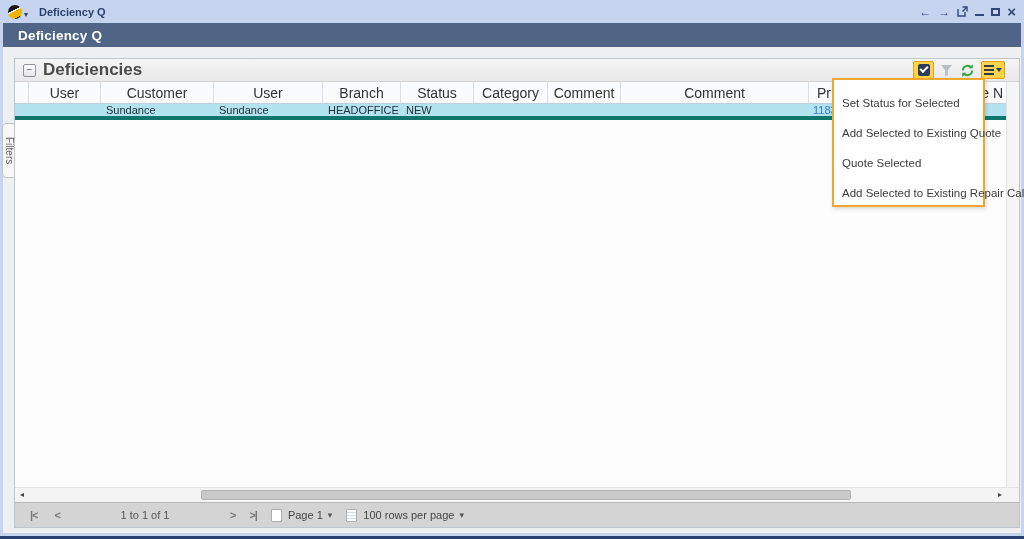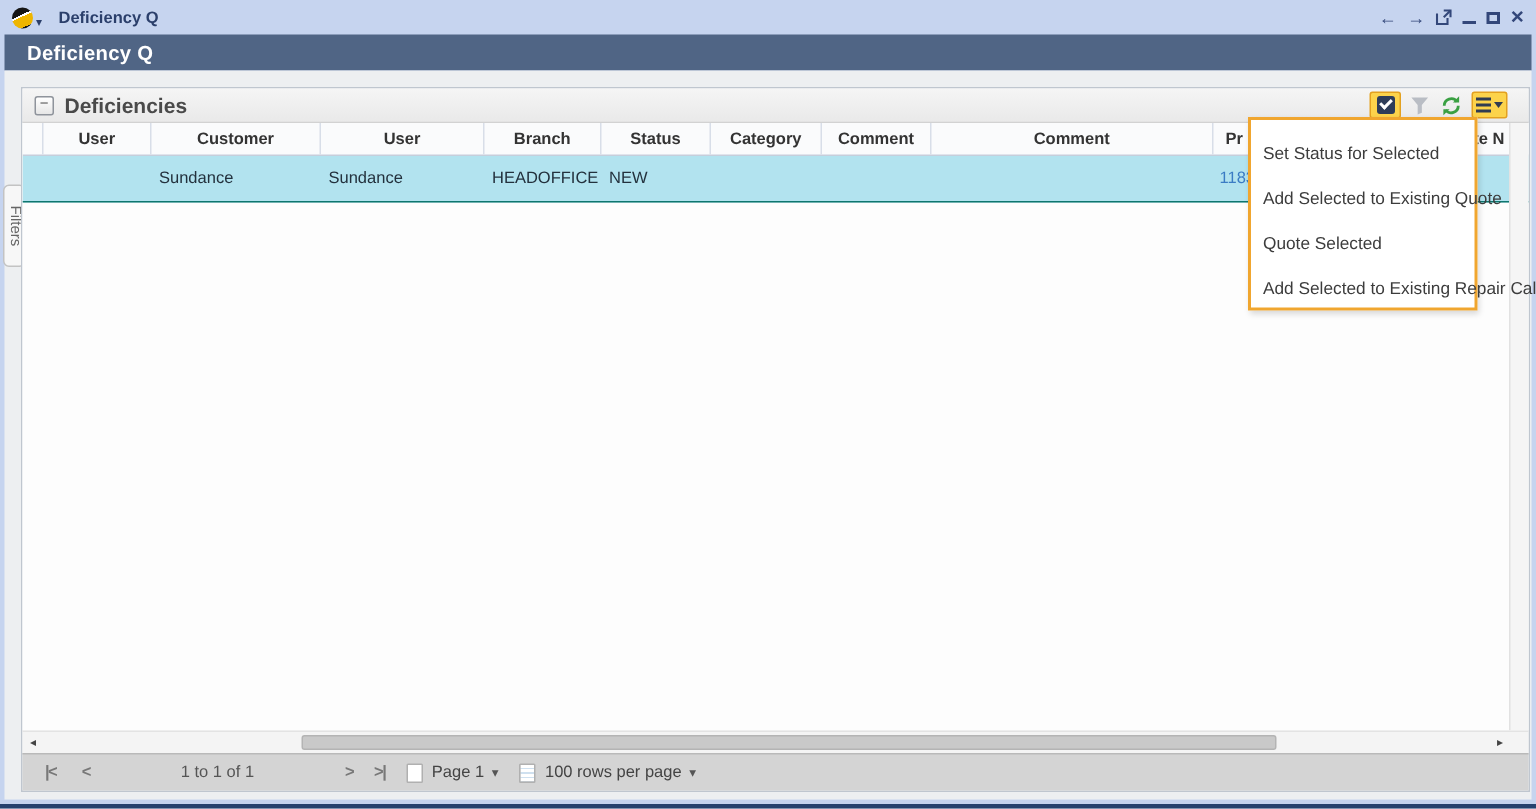--- a/index.html
+++ b/index.html
@@ -26,39 +26,39 @@
   .content { position:absolute; left:3px; top:47px; width:1018px; height:486px; background:#edeff1; }
 
   
   .filters-tab { position:absolute; left:2px; top:123px; width:15px; height:55px; background:#f7f7f7; border:1px solid #c3c3c3; border-radius:4px;
                  writing-mode:vertical-rl; text-align:center; font-size:10px; color:#666; display:flex; align-items:center; justify-content:center; }
 
   
   .panel { position:absolute; left:14px; top:58px; width:1006px; height:470px; background:#ffffff; border:1px solid #bfc6cf; display:flex; flex-direction:column; }
   .panel-header { height:23px; background:linear-gradient(#f5f5f5,#e9e9e9); border-bottom:1px solid #d2d2d2; display:flex; align-items:center; position:relative; flex:0 0 auto; }
   .collapse-btn { width:13px; height:13px; margin-left:8px; border:1px solid #8f949c; background:linear-gradient(#fff,#e6e6e6); font-size:10px; line-height:10px; color:#555; text-align:center; border-radius:2px; }
-  .panel-title { font-size:14px; font-weight:bold; color:#4a4a4a; margin-left:7px; }
+  .panel-title { font-size:17px; font-weight:bold; color:#4a4a4a; margin-left:7px; }
   .toolbar { position:absolute; right:14px; top:2px; display:flex; align-items:center; gap:4px; }
   .tb-btn { height:18px; display:flex; align-items:center; justify-content:center; border-radius:2px; }
   .tb-active { background:#fcd34b; border:1px solid #e3a120; }
   .cb-glyph { width:12px; height:12px; background:#2e3d59; border-radius:2px; position:relative; }
   .cb-glyph::after { content:""; position:absolute; left:2px; top:2px; width:6px; height:3px; border-left:2px solid #fff; border-bottom:2px solid #fff; transform:rotate(-45deg); }
   .btn-check { width:21px; }
   .btn-filter { width:16px; background:transparent; }
   .btn-refresh { width:19px; background:transparent; }
   .btn-menu { width:24px; gap:2px; }
   .burger { display:flex; flex-direction:column; gap:2px; }
   .burger span { display:block; width:10px; height:2px; background:#303c52; }
   .menu-caret { width:0; height:0; border-left:3.5px solid transparent; border-right:3.5px solid transparent; border-top:4px solid #303c52; }
 
   
   .grid-wrap { flex:1 1 auto; position:relative; background:#fdfdfd; overflow:hidden; }
   .thead { display:flex; height:22px; background:#fafbfc; border-bottom:1px solid #c6cedb; }
-  .th { font-size:11px; font-weight:bold; color:#333; display:flex; align-items:center; justify-content:center; border-right:1px solid #d8dee8; overflow:hidden; white-space:nowrap; }
-  .trow { display:flex; height:31px; background:#b2e3ef; border-bottom:1px solid #0f766e; }
+  .th { font-size:14px; font-weight:normal; color:#333; display:flex; align-items:center; justify-content:center; border-right:1px solid #d8dee8; overflow:hidden; white-space:nowrap; }
+  .trow { display:flex; height:16px; background:#b2e3ef; border-bottom:4px solid #0f766e; }
   .td { font-size:11px; color:#23313d; display:flex; align-items:center; padding-left:5px; overflow:hidden; white-space:nowrap; }
   .c-sel{width:14px;} .c-user{width:72px;} .c-cust{width:113px;} .c-site{width:109px;} .c-branch{width:78px;}
   .c-status{width:73px;} .c-cat{width:74px;} .c-subcat{width:73px;} .c-comment{width:188px;} .c-pr{width:132px;} .c-qno{width:65px; border-right:none;}
   .th.c-pr { justify-content:flex-start; padding-left:8px; }
   .th.c-qno { justify-content:flex-end; padding-right:3px; }
   .td.c-pr { color:#3b7cc4; padding-left:4px; }
   .vscroll { position:absolute; right:0; top:0; bottom:0; width:13px; background:#f5f5f5; border-left:1px solid #e2e2e2; }
 
   
   .hscroll { height:15px; background:#f4f4f4; border-top:1px solid #e3e3e3; position:relative; flex:0 0 auto; }

